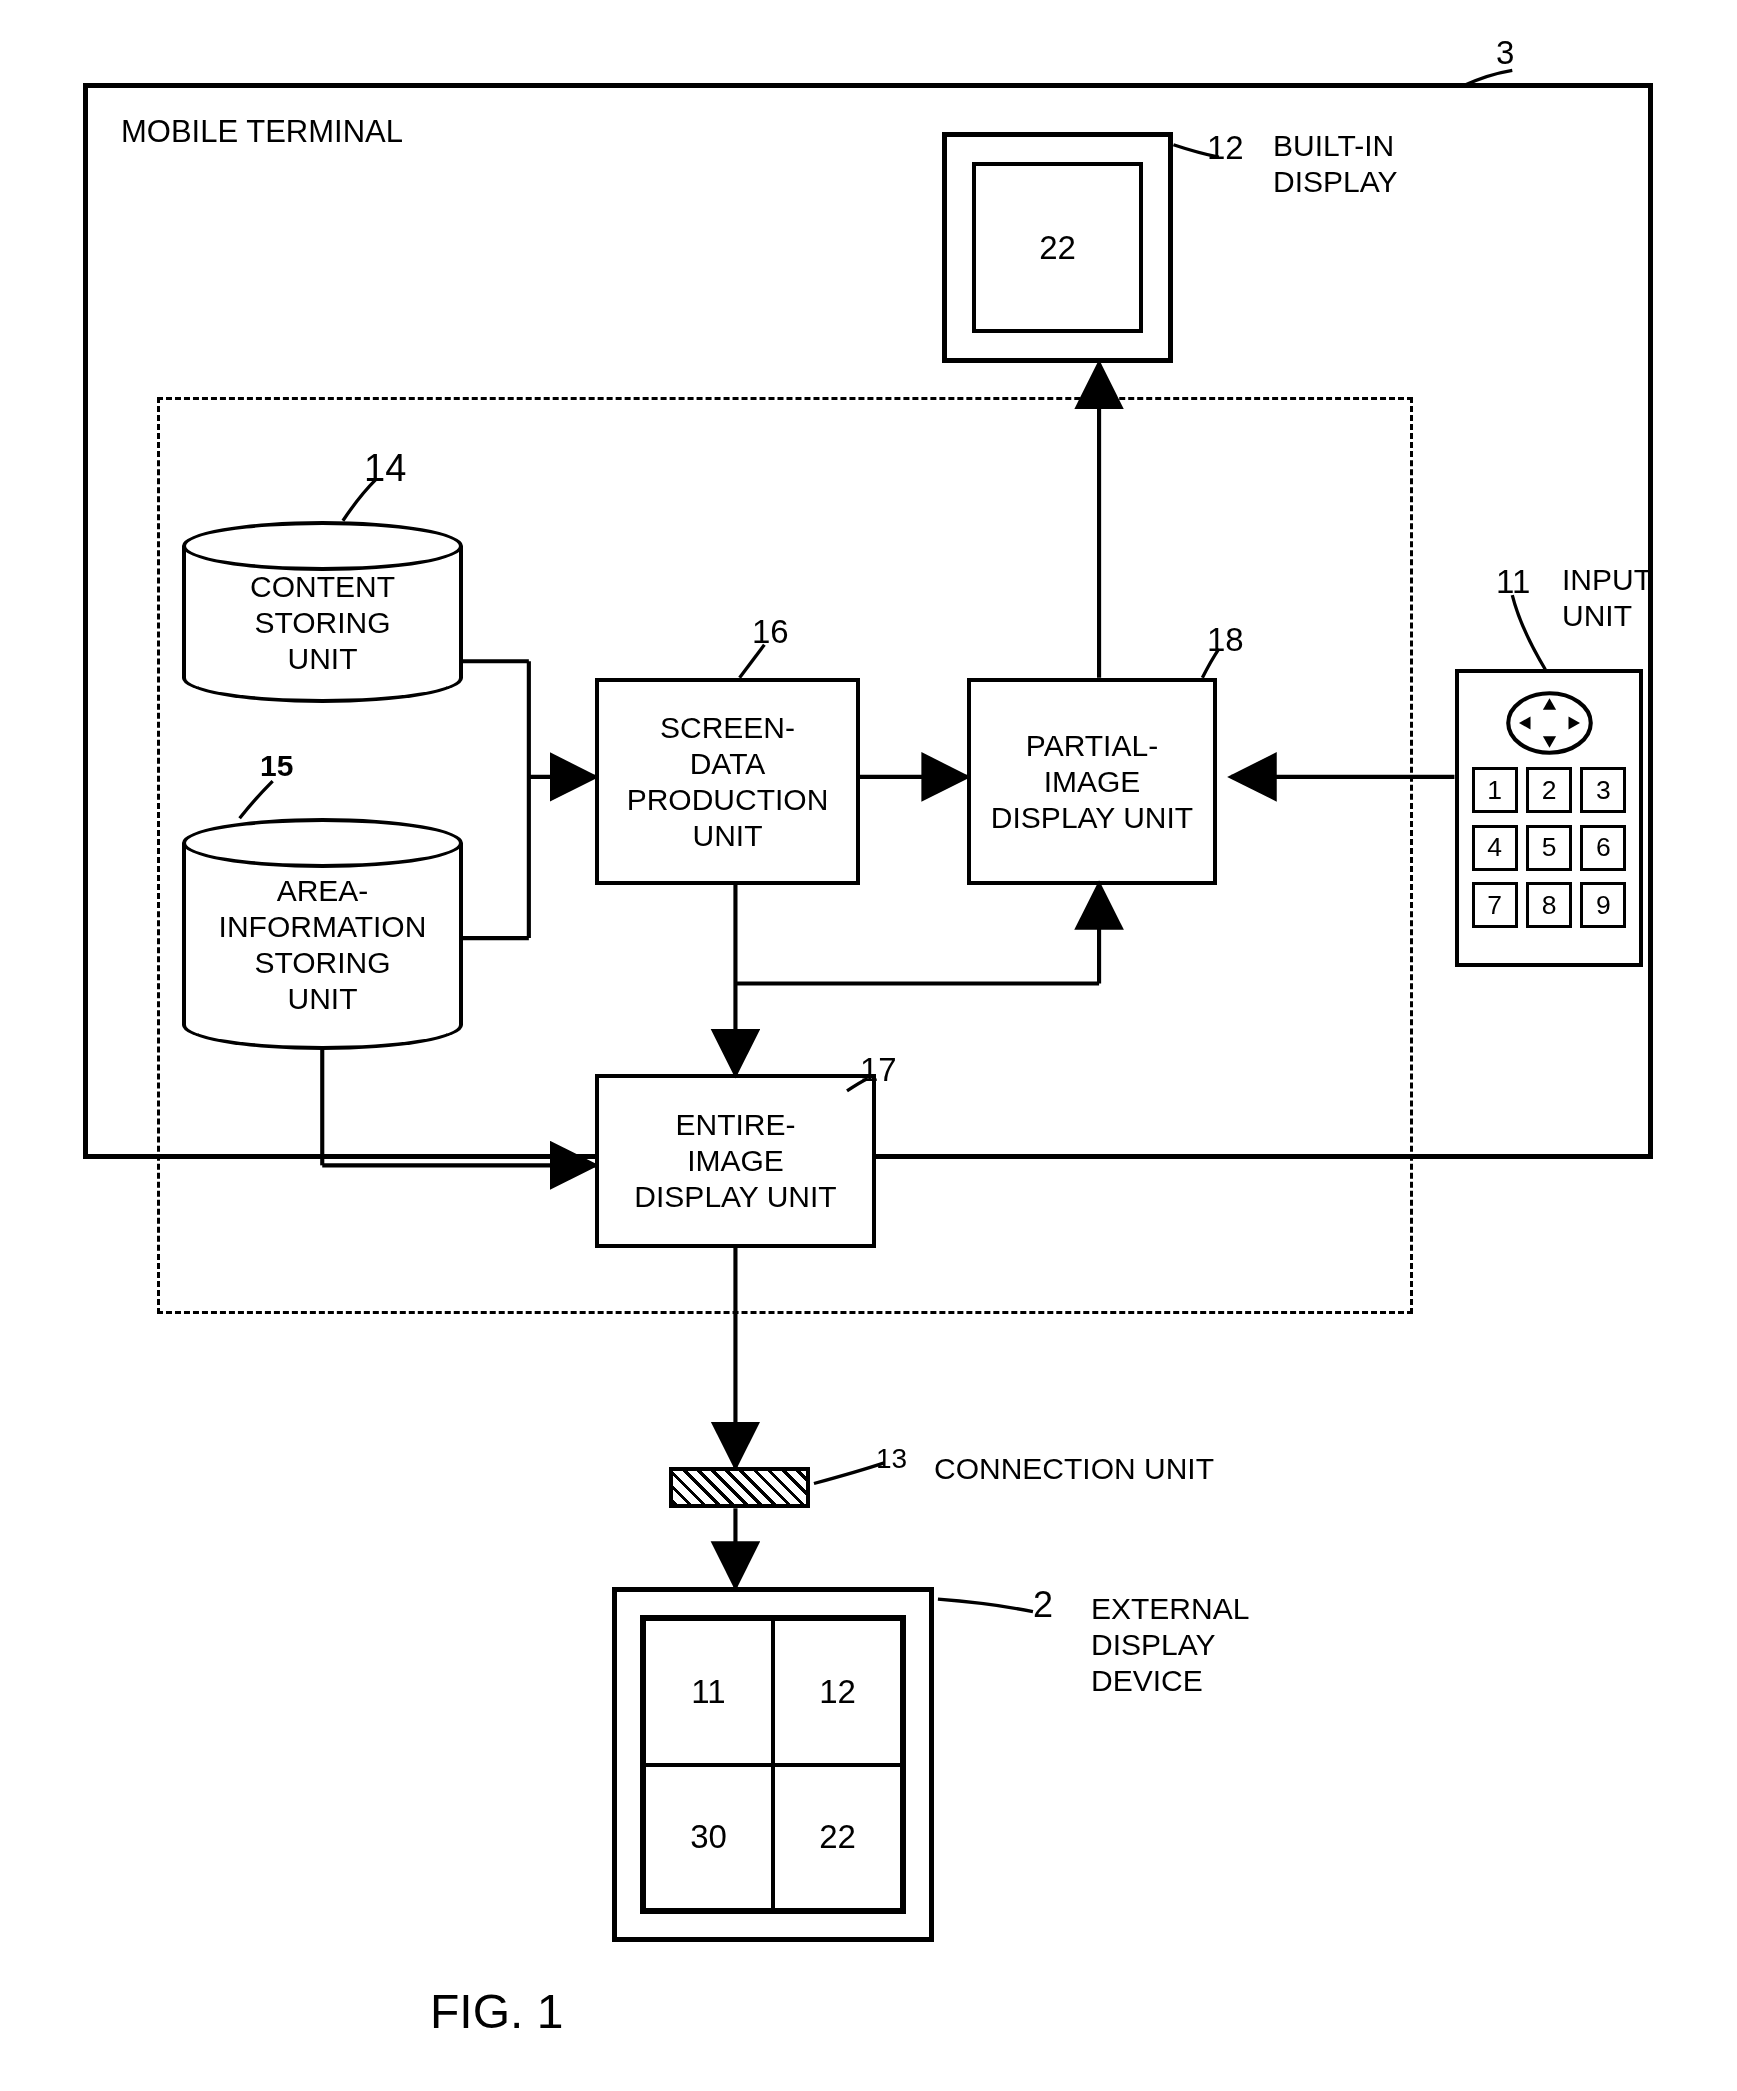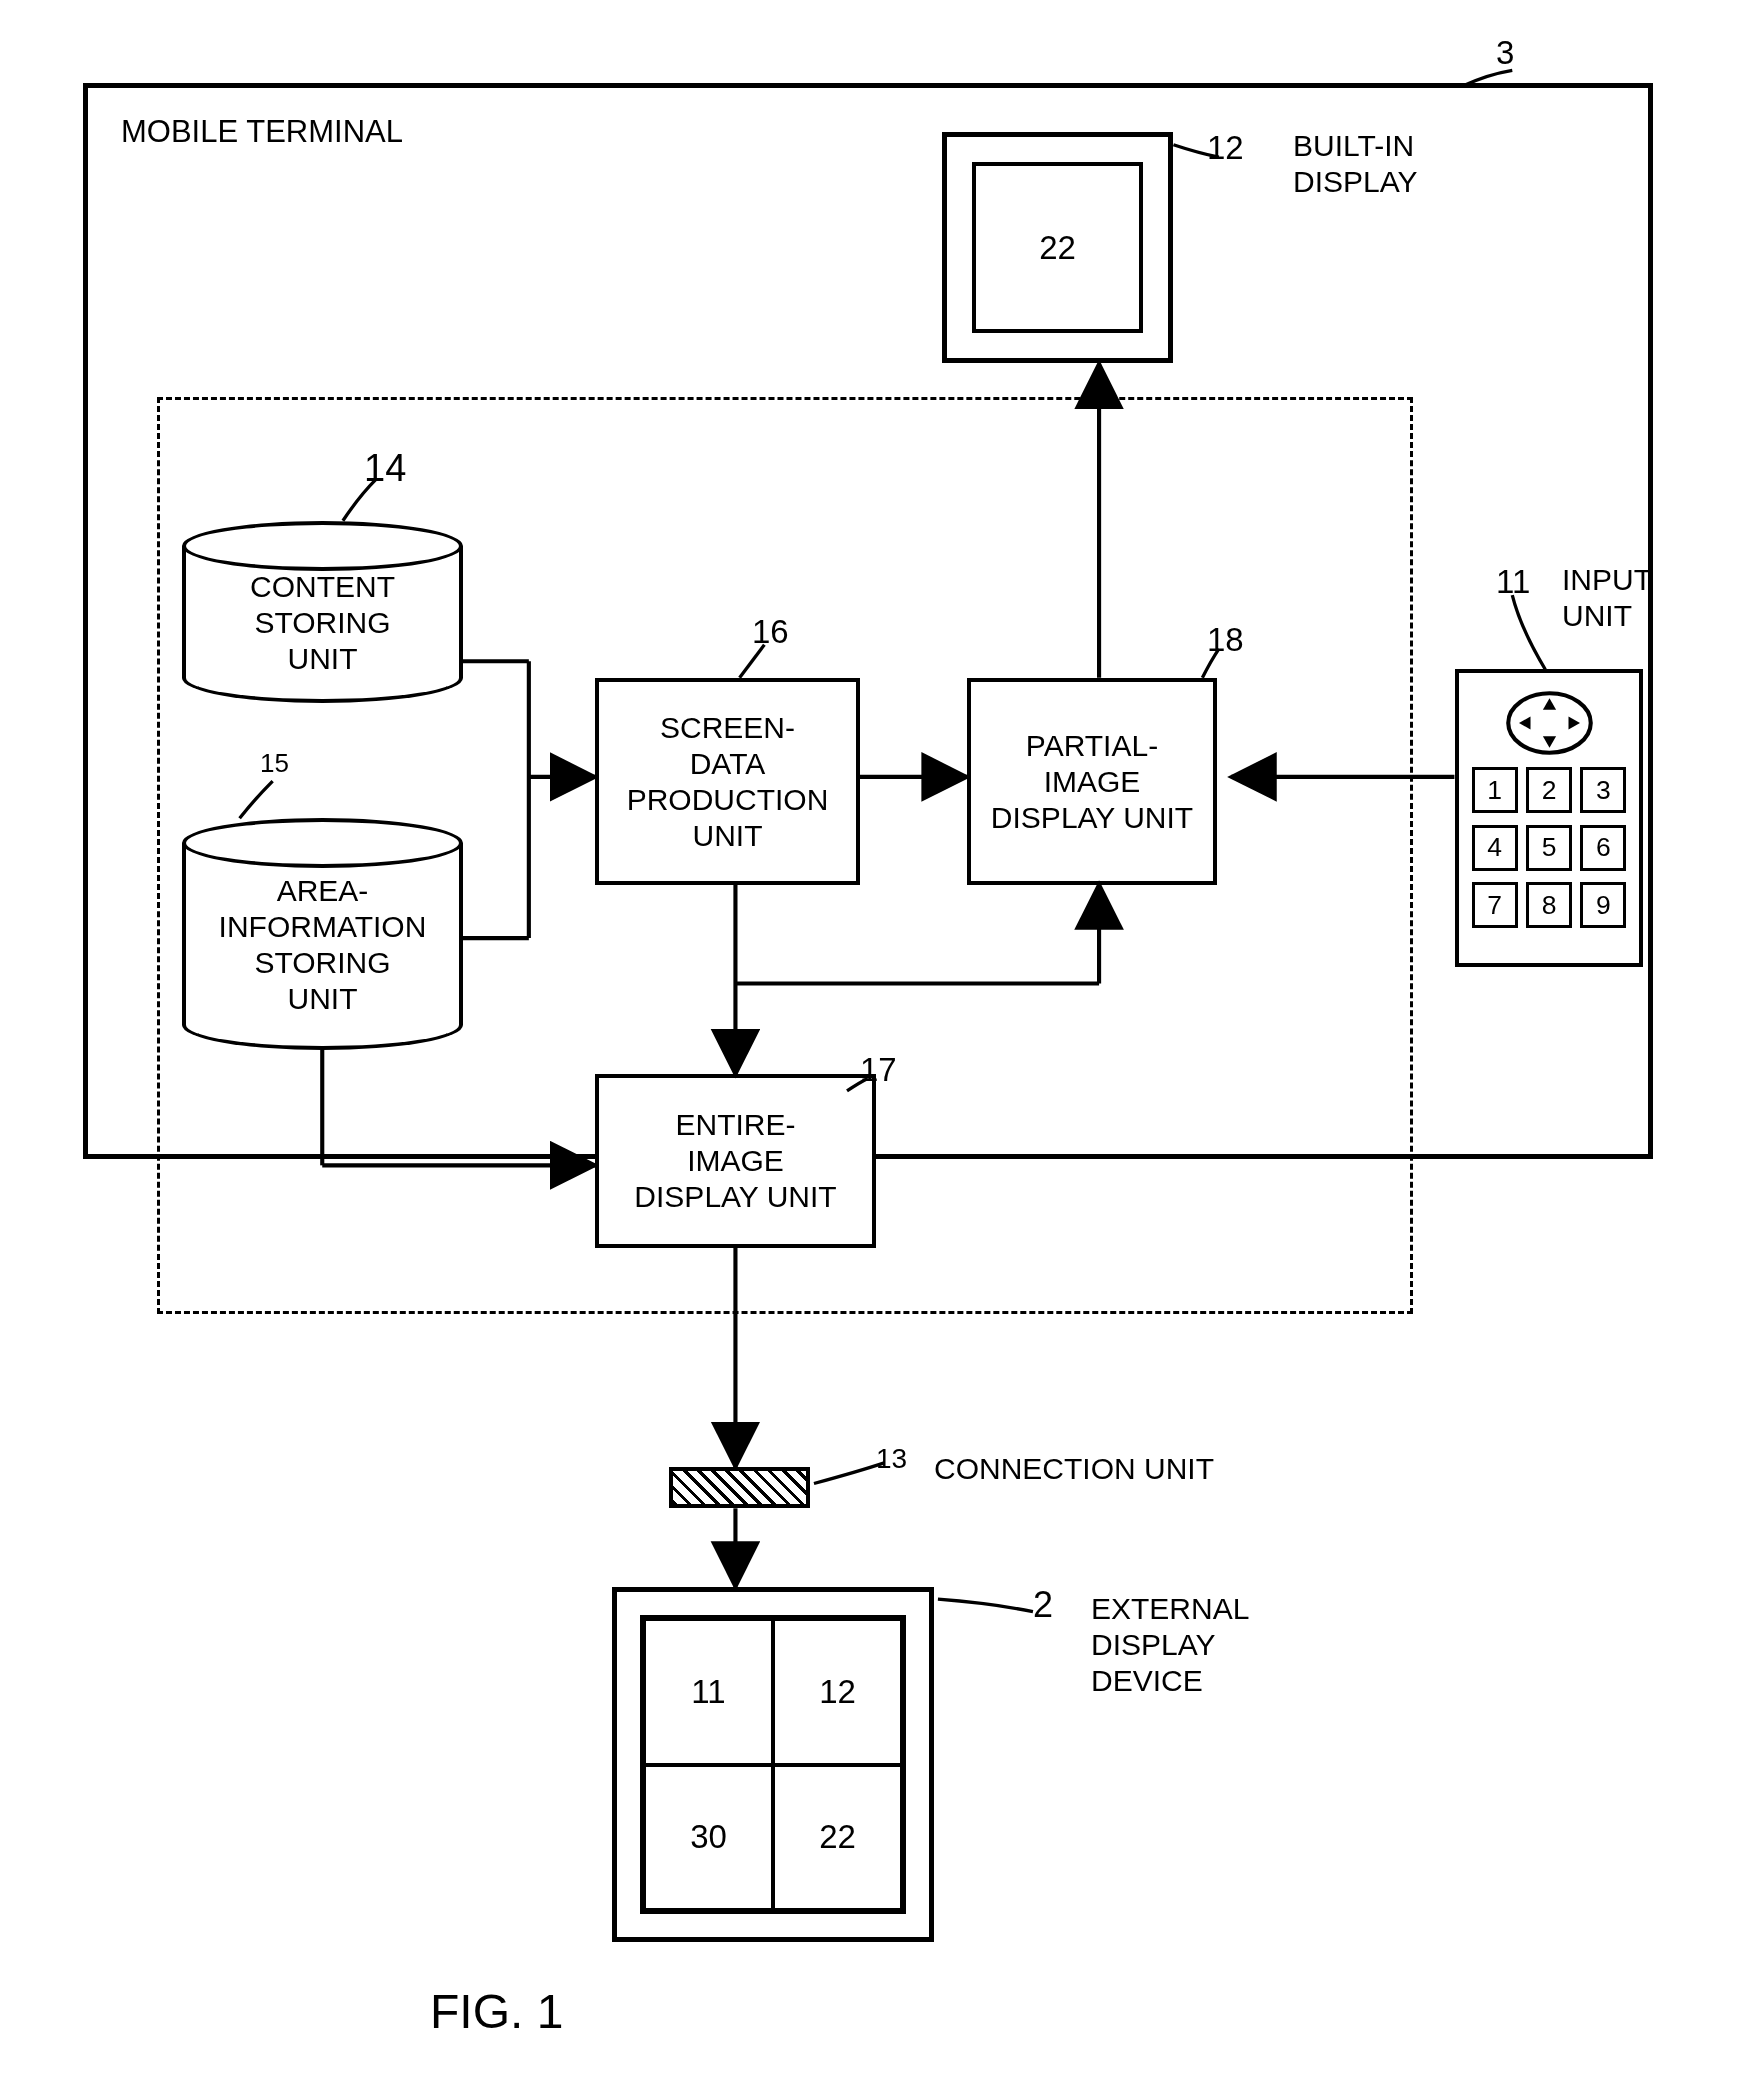--- a/index.html
+++ b/index.html
@@ -166,21 +166,21 @@
   <div class="label" style="left:1463px; top:0px; font-size:33px;">3</div>
 
   <div class="box dashed" style="left:124px; top:364px; width:1256px; height:917px; border-width:3.3px; background:transparent;"></div>
 
   <div class="display-outer" style="left:909px; top:99px; width:231px; height:231px;">
     <div class="display-inner">
       <span>22</span>
     </div>
   </div>
   <div class="label" style="left:1174px; top:95px; font-size:33px;">12</div>
-  <div class="label" style="left:1240px; top:95px;margin-left:20px;">BUILT-IN
+  <div class="label" style="left:1240px; top:95px;">BUILT-IN
 DISPLAY</div>
 
   <div class="keypad" style="left:1422px; top:636px; width:188px; height:298px;">
     <svg class="dpad" viewBox="0 0 110 80">
       <ellipse cx="55" cy="40" rx="50" ry="36" fill="none" stroke="#000" stroke-width="5"></ellipse>
       <polygon points="55,10 47,24 63,24" fill="#000"></polygon>
       <polygon points="55,70 47,56 63,56" fill="#000"></polygon>
       <polygon points="18,40 32,32 32,48" fill="#000"></polygon>
       <polygon points="92,40 78,32 78,48" fill="#000"></polygon>
     </svg>
@@ -216,21 +216,21 @@
 
   <div class="cylinder" style="left:149px; top:785px; width:281px; height:231px;">
     <div class="top" style="height:50px;"></div>
     <div class="body" style="top:25px; height:207px;">
       <span style="white-space:pre;">AREA-
 INFORMATION
 STORING
 UNIT</span>
     </div>
   </div>
-  <div class="label" style="left:227px; top:715px; font-size:26px;">15</div>
+  <div class="label" style="left:227px; top:715px; font-size:30px;font-weight:bold;">15</div>
 
   <div class="box" style="left:562px; top:645px; width:265px; height:207px;">
     <span style="white-space:pre;">SCREEN-
 DATA
 PRODUCTION
 UNIT</span>
   </div>
   <div class="label" style="left:719px; top:579px; font-size:33px;">16</div>
 
   <div class="box" style="left:934px; top:645px; width:250px; height:207px;">

